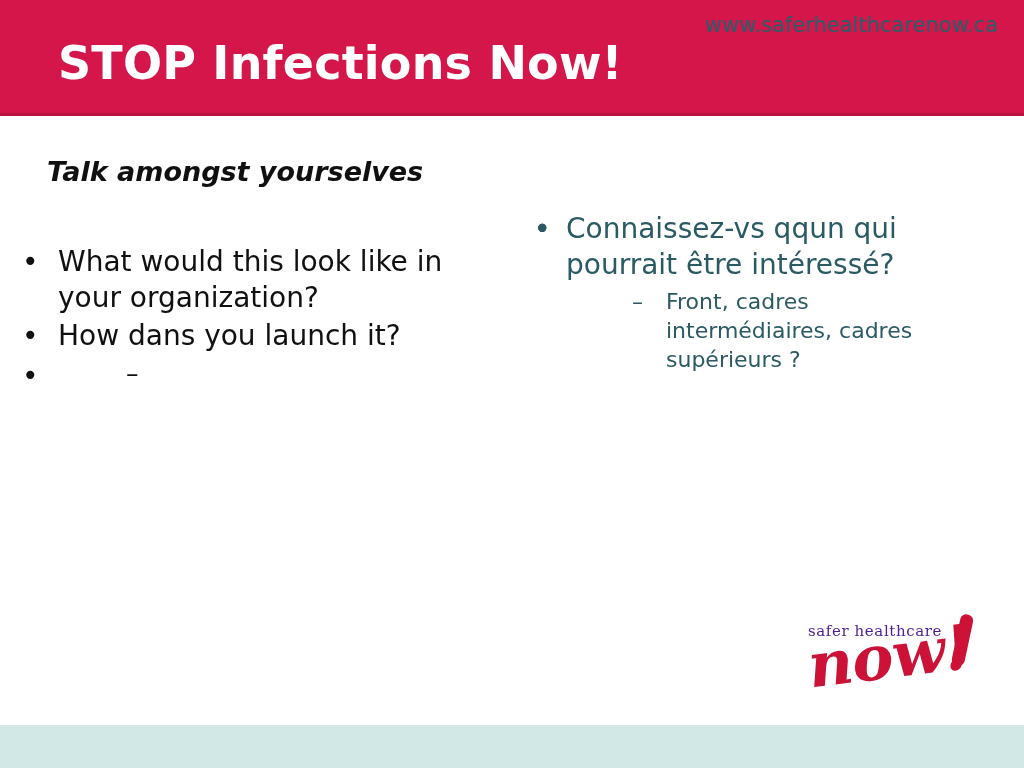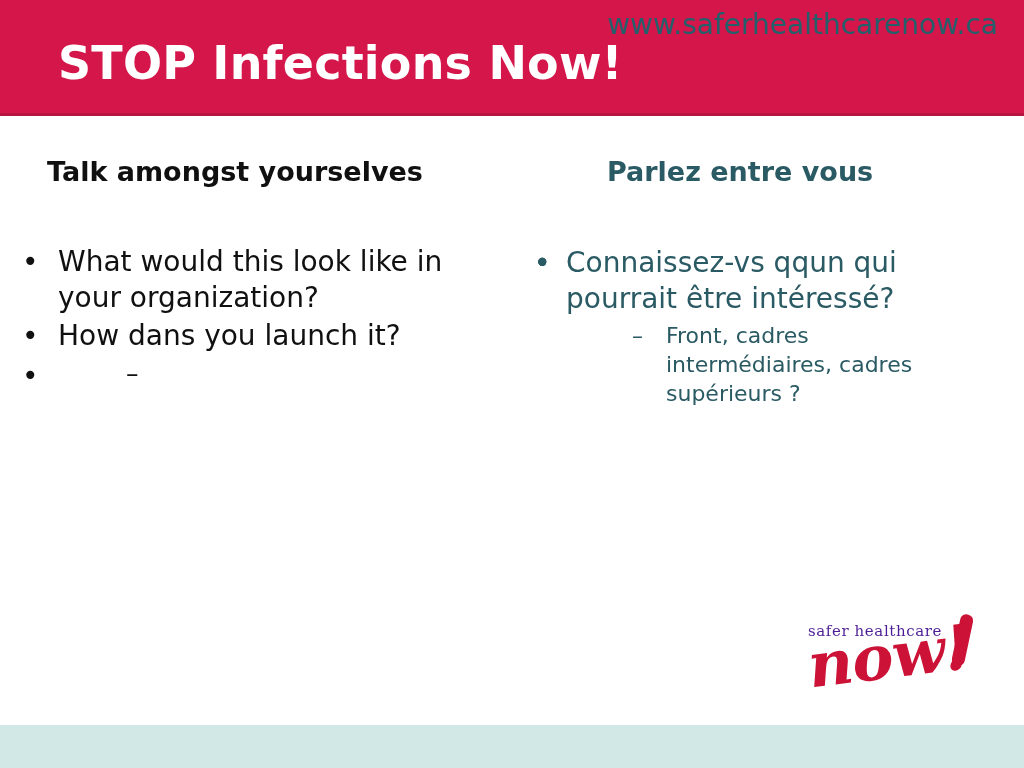--- a/index.html
+++ b/index.html
@@ -58,20 +58,21 @@
 
   .col-heading {
     font-size: 27px;
     line-height: 34px;
     font-weight: bold;
     white-space: nowrap;
   }
   .col-left .col-heading {
     color: #101010;
     margin-left: 47px;
+    font-style: italic;
   }
   .col-right .col-heading {
     color: #2a5a63;
     margin-left: 97px;
   }
 
   .bullets {
     margin: 0;
     padding: 0;
     list-style: none;
@@ -180,21 +181,21 @@
     left: 0;
     top: 725px;
     width: 1024px;
     height: 43px;
     background: #d2e8e7;
   }
   .footer-url {
     position: absolute;
     right: 26px;
     top: 12px;
-    font-size: 28px;
+    font-size: 21px;
     line-height: 26px;
     color: #24606b;
     white-space: nowrap;
   }
 </style>
 </head>
 <body>
 
 <div id="slide">
 
@@ -223,21 +224,20 @@
           <li class="subbullet">
             <span class="subbullet-marker">–</span>
           </li>
         </ul>
       </li>
 
     </ul>
   </div>
 
   <div class="col col-right">
-    <div class="col-heading">Parlez entre vous</div>
 
     <ul class="bullets">
 
       <li class="bullet">
         <span class="bullet-marker">•</span>
       </li>
 
       <li class="bullet">
         <span class="bullet-marker">•</span>
       </li>

